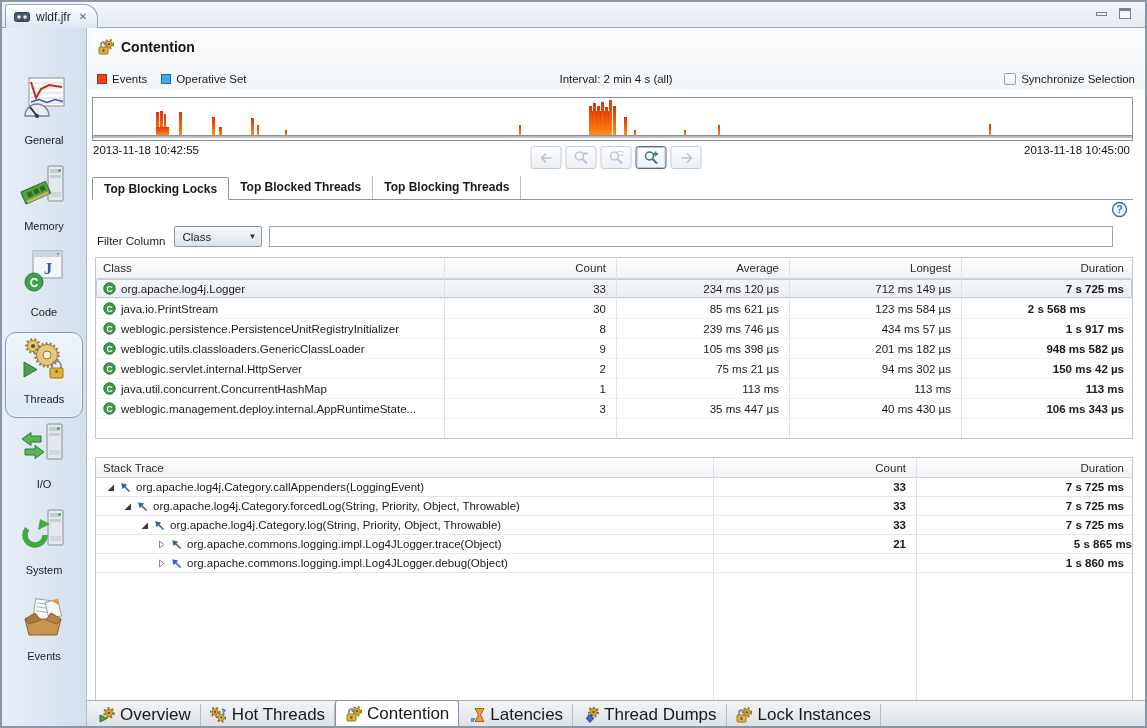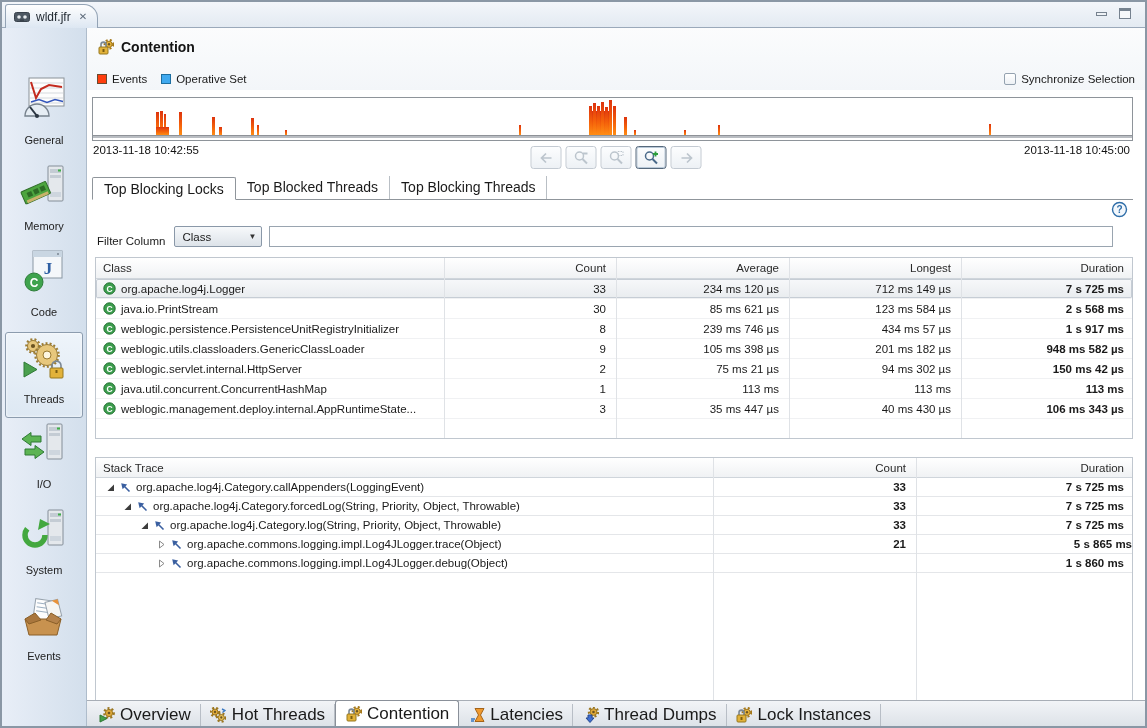--- a/index.html
+++ b/index.html
@@ -13,21 +13,21 @@
   .win-controls{position:absolute;right:14px;top:6px;display:flex;gap:12px;align-items:center;}
   .minbox{width:11px;height:4px;border:1px solid #76828f;background:#eef2f6;}
   .maxbox{width:12px;height:11px;border:1px solid #76828f;border-top:3px solid #76828f;background:#f6f8fa;}
   
   .body{display:flex;height:698px;}
   .sidebar{width:85px;background:linear-gradient(90deg,#e8eef7,#d3dfec);border-right:1px solid #aebccb;padding-top:46px;
     display:flex;flex-direction:column;align-items:center;flex-shrink:0;}
   .side-item{width:78px;height:86px;display:flex;flex-direction:column;align-items:center;font-size:11px;color:#222;cursor:default;}
   .side-item .ic48{width:52px;height:52px;display:flex;align-items:center;justify-content:center;}
   .side-item .slabel{margin-top:8px;}
-  .side-item.selected{border:1px solid #8c9cae;background:linear-gradient(#eef4fa,#dde8f3);border-radius:3px;box-shadow:inset 0 0 3px #ffffff;}
+  .side-item.selected{border:1px solid #8c9cae;background:linear-gradient(#eef4fa,#dde8f3);border-radius:11px;box-shadow:inset 0 0 3px #ffffff;}
   .main{position:relative;flex:1;background:#fff;}
   
   .form-head{position:absolute;top:0;left:0;right:0;height:62px;background:linear-gradient(#fbfcfd,#f3f6f9);}
   .page-title{position:absolute;top:11px;left:10px;display:flex;align-items:center;gap:7px;font-size:14px;font-weight:bold;color:#141414;}
   
   .legend-row{position:absolute;top:45px;left:0;right:0;height:18px;font-size:11.5px;color:#1a1a1a;}
   .legend-left{position:absolute;left:10px;top:0;display:flex;align-items:center;gap:14px;}
   .legend-item{display:flex;align-items:center;gap:5px;}
   .swatch{width:10px;height:10px;border:1px solid #6a4a30;}
   .interval{position:absolute;left:0;right:0;top:0;text-align:center;}
@@ -39,21 +39,21 @@
   .bar{position:absolute;bottom:5px;background:linear-gradient(180deg,#dd340e 0%,#f4600a 55%,#ff8d14 100%);}
   .ts-row{position:absolute;top:116px;left:0;right:0;height:14px;font-size:11.5px;color:#111;}
   .ts-start{position:absolute;left:6px;}
   .ts-end{position:absolute;right:15px;}
   .nav-buttons{position:absolute;top:118px;left:50%;transform:translateX(-50%);display:flex;gap:4px;}
   .nbtn{width:31px;height:23px;border:1px solid #c3cad2;border-radius:3px;background:linear-gradient(#fcfdfe,#edf1f5);
     display:flex;align-items:center;justify-content:center;}
   .nbtn.active{border:1px solid #56697c;box-shadow:inset 0 0 0 1px #b9c9d8;}
   
   .subtabs{position:absolute;top:148px;left:5px;width:1041px;height:24px;border-bottom:1px solid #8f959b;display:flex;align-items:flex-end;}
-  .subtab{height:23px;line-height:22px;padding:0 11px;font-size:14px;color:#1a1a1a;border-right:1px solid #b9bfc5;cursor:default;}
+  .subtab{height:23px;line-height:22px;padding:0 11px;font-size:12px;color:#1a1a1a;border-right:1px solid #b9bfc5;cursor:default;font-weight:bold;}
   .subtab.selected{background:#fff;border:1px solid #8f959b;border-bottom:1px solid #fff;border-radius:2px 2px 0 0;margin-bottom:-1px;}
   .help-btn{position:absolute;top:172px;right:17px;width:18px;height:18px;display:flex;align-items:center;justify-content:center;}
   
   .filter-row{position:absolute;top:197px;left:10px;right:0;height:22px;display:flex;align-items:flex-end;font-size:11.5px;color:#1a1a1a;}
   .combo{width:88px;height:21px;margin-left:9px;border:1px solid #8a98a8;border-radius:2px;background:linear-gradient(#f7f9fb,#dde3e9);
     display:flex;align-items:center;justify-content:space-between;padding:0 5px 0 7px;}
   .combo .arr{font-size:8px;color:#333;}
   .filter-input{flex:1;margin-left:7px;margin-right:32px;height:21px;border:1px solid #9aa5b0;font-size:11.5px;padding:0 5px;
     font-family:"Liberation Sans",sans-serif;background:#fff;}
   
@@ -242,20 +242,21 @@
         <div class="legend-left">
           <span class="legend-item">
             <span class="swatch" id="swatch-events" style="background: rgb(255, 61, 13);"></span>
             <span>Events</span>
           </span>
           <span class="legend-item">
             <span class="swatch" id="swatch-os" style="background: rgb(63, 169, 239); border-color: rgb(28, 110, 160);"></span>
             <span>Operative Set</span>
           </span>
         </div>
+        <div class="interval">Interval: 2 min 4 s (all)</div>
         <div class="sync">
           <span class="checkbox"></span>
           <span>Synchronize Selection</span>
         </div>
       </div>
 
       <div class="chart" id="chart">
         <div class="baseline"></div>
       <div class="bar" style="left: 63px; width: 3px; height: 23px;"></div>
           <div class="bar" style="left: 67px; width: 3px; height: 24px;"></div>
@@ -375,21 +376,21 @@
                   <svg width="13" height="13" viewBox="0 0 13 13">
                     <circle cx="6.5" cy="6.5" r="5.7" fill="#3d9e4e" stroke="#217030"></circle>
                     <text x="6.5" y="9.7" text-anchor="middle" font-size="8.5" font-weight="bold" fill="#fff" font-family="Liberation Sans">C</text>
                   </svg>
                 </span>
                 <span>java.io.PrintStream</span>
               </div>
               <div class="tcell right" style="left: 348px; width: 172px;">30</div>
               <div class="tcell right" style="left: 520px; width: 173px;">85 ms 621 µs</div>
               <div class="tcell right" style="left: 693px; width: 172px;">123 ms 584 µs</div>
-              <div class="tcell right bold" style="left: 865px; width: 173px;">2 s 568 ms</div>
+              <div class="tcell right bold" style="left: 827px; width: 173px;">2 s 568 ms</div>
             </div>
             <div class="trow">
               <div class="tcell classcell" style="left: 0px; width: 348px;">
                 <span class="ic16" style="width: 13px;">
                   <svg width="13" height="13" viewBox="0 0 13 13">
                     <circle cx="6.5" cy="6.5" r="5.7" fill="#3d9e4e" stroke="#217030"></circle>
                     <text x="6.5" y="9.7" text-anchor="middle" font-size="8.5" font-weight="bold" fill="#fff" font-family="Liberation Sans">C</text>
                   </svg>
                 </span>
                 <span>weblogic.persistence.PersistenceUnitRegistryInitializer</span>

